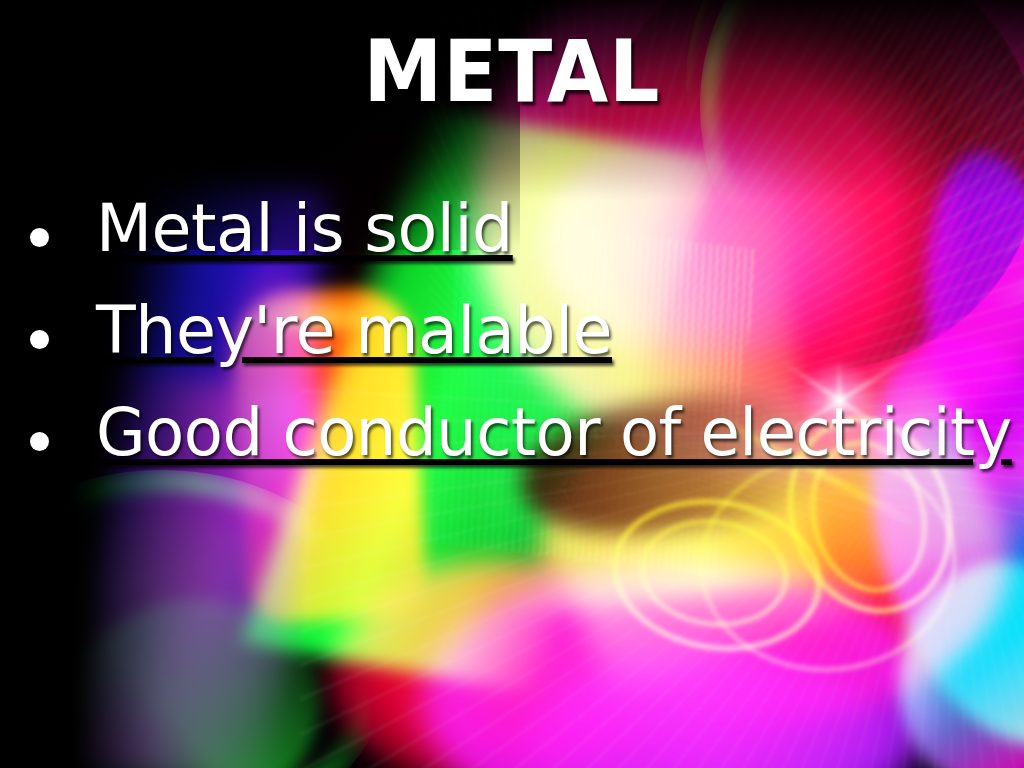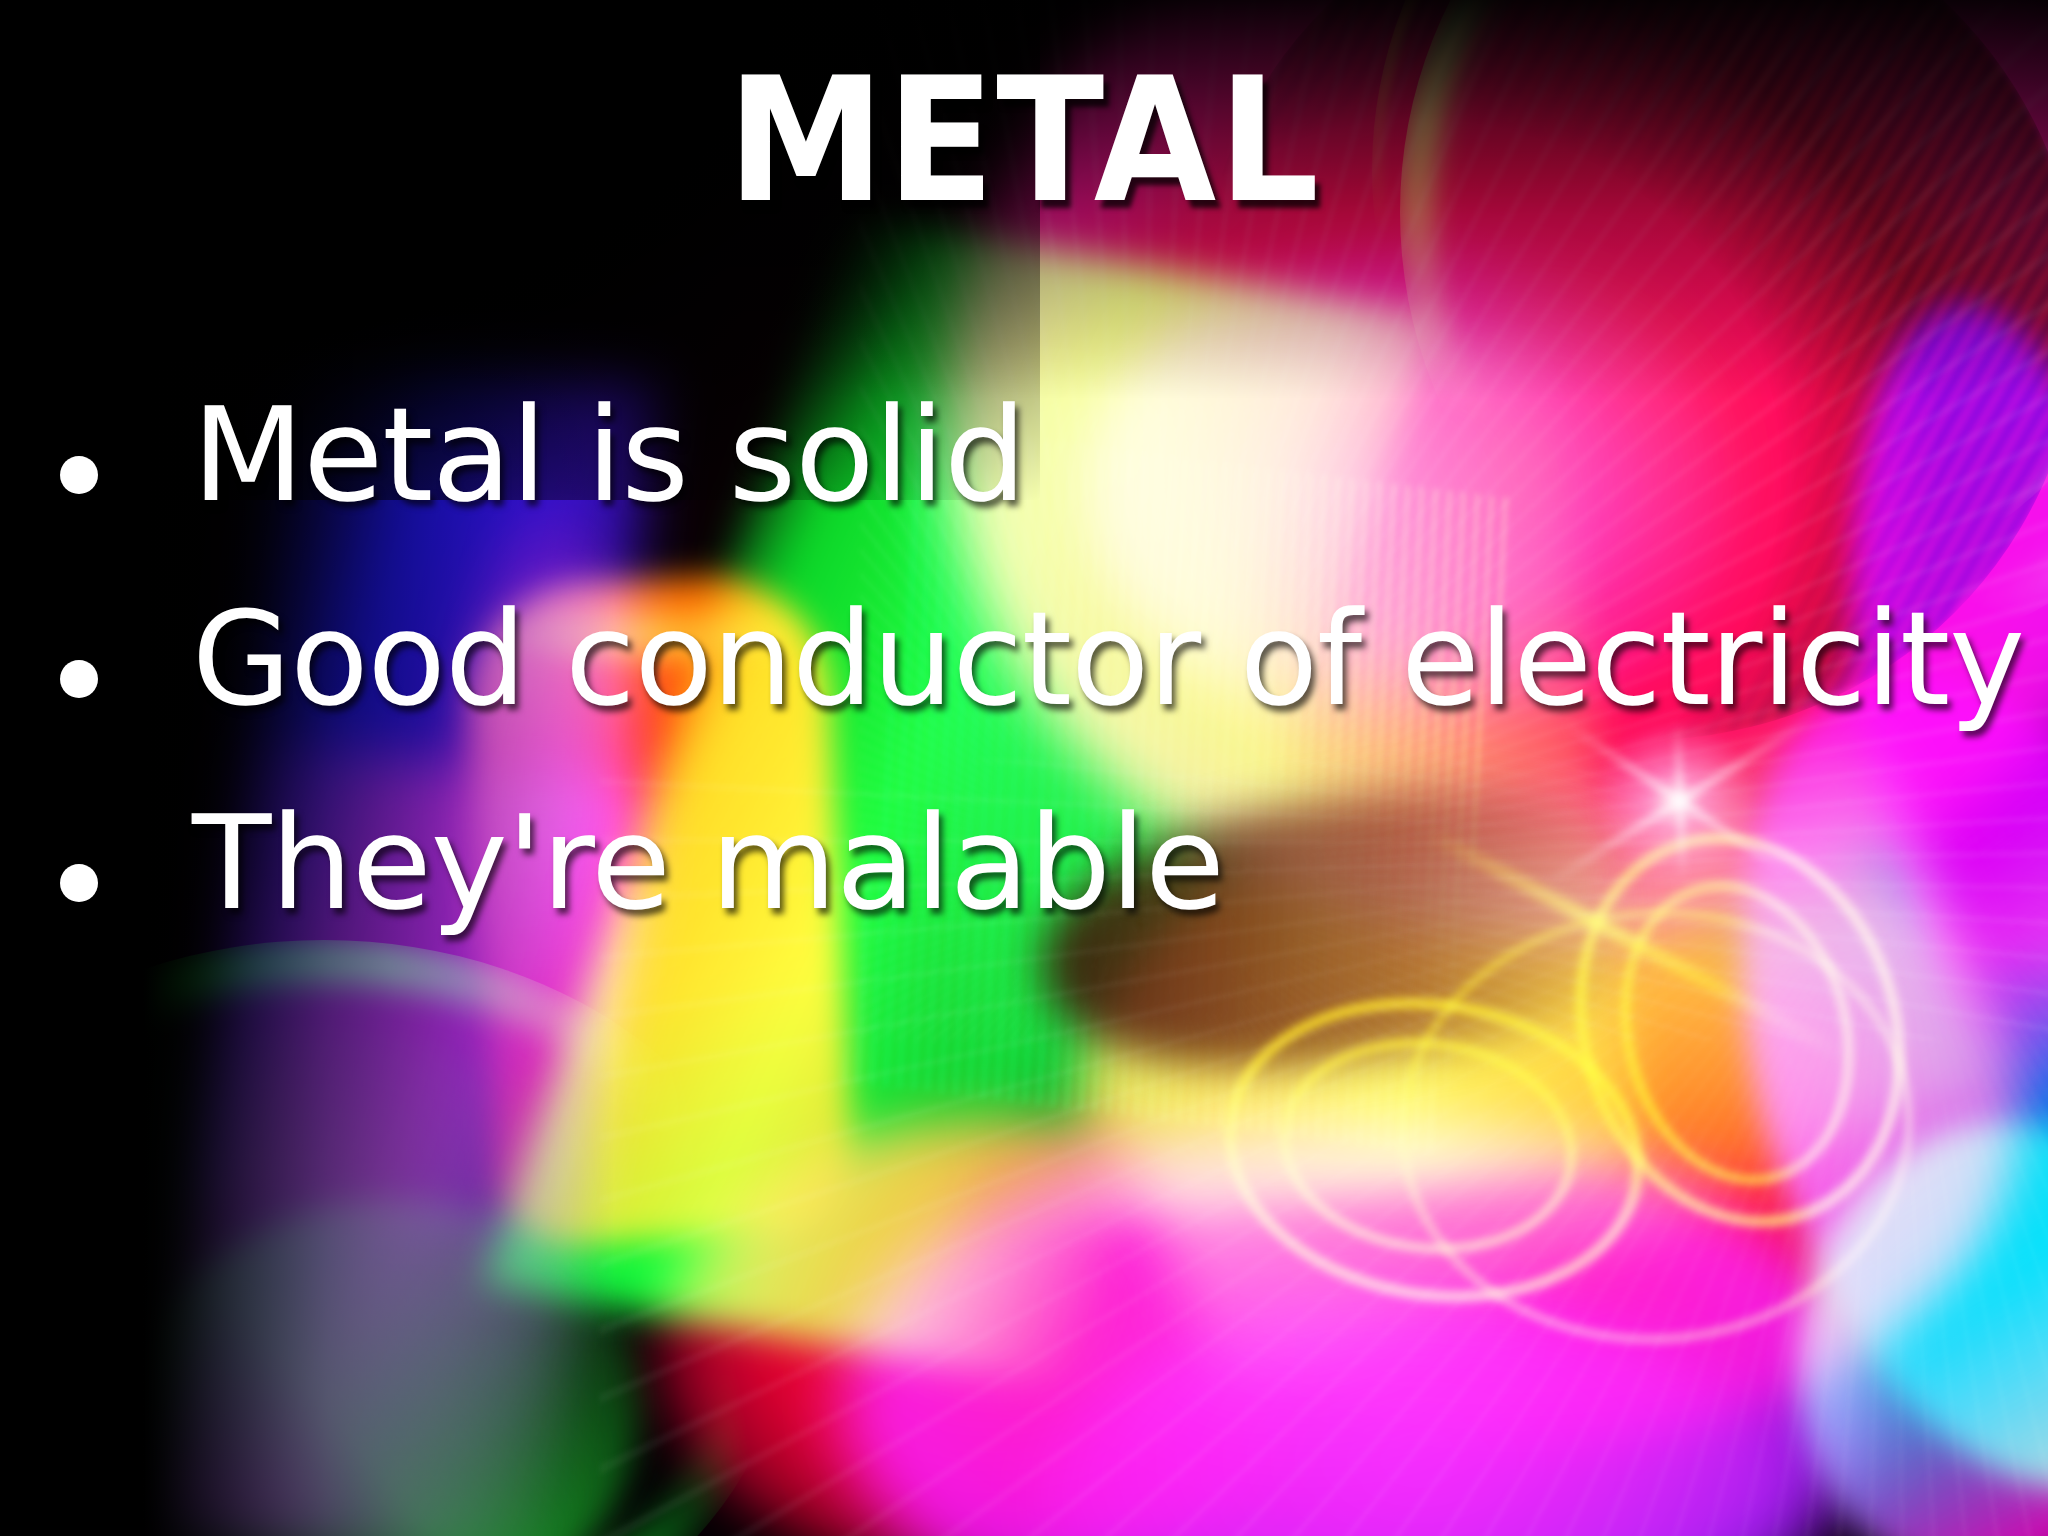--- a/index.html
+++ b/index.html
@@ -353,20 +353,21 @@
     white-space: nowrap;
   }
   #bullet-list {
     position: absolute;
     left: 30px;
     top: 196px;
     width: 980px;
     list-style: none;
     margin: 0;
     padding: 0;
+    text-decoration: underline;
   }
   .bullet-row {
     display: flex;
     align-items: flex-start;
     height: 102px;
   }
   .bullet-dot {
     flex: 0 0 auto;
     width: 19px;
     height: 19px;
@@ -457,23 +458,23 @@
 
     <ul id="bullet-list">
 
       <li class="bullet-row">
         <span class="bullet-dot"></span>
         <span class="bullet-text">Metal is solid</span>
       </li>
 
       <li class="bullet-row">
         <span class="bullet-dot"></span>
-        <span class="bullet-text fit-wide">Good conductor of electricity</span>
+        <span class="bullet-text">They're malable</span>
       </li>
 
       <li class="bullet-row">
         <span class="bullet-dot"></span>
-        <span class="bullet-text">They're malable</span>
+        <span class="bullet-text fit-wide">Good conductor of electricity</span>
       </li>
 
     </ul>
   </div>
 </div>
 
 </body></html>

